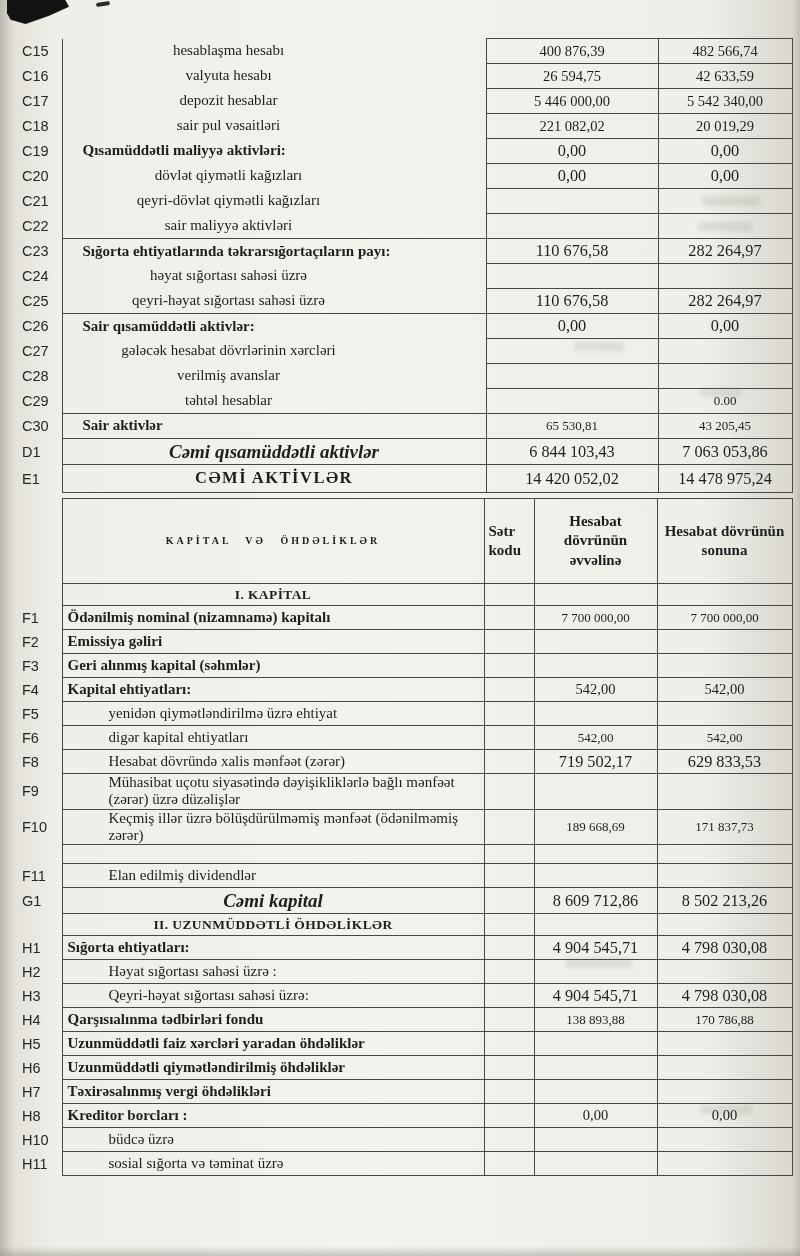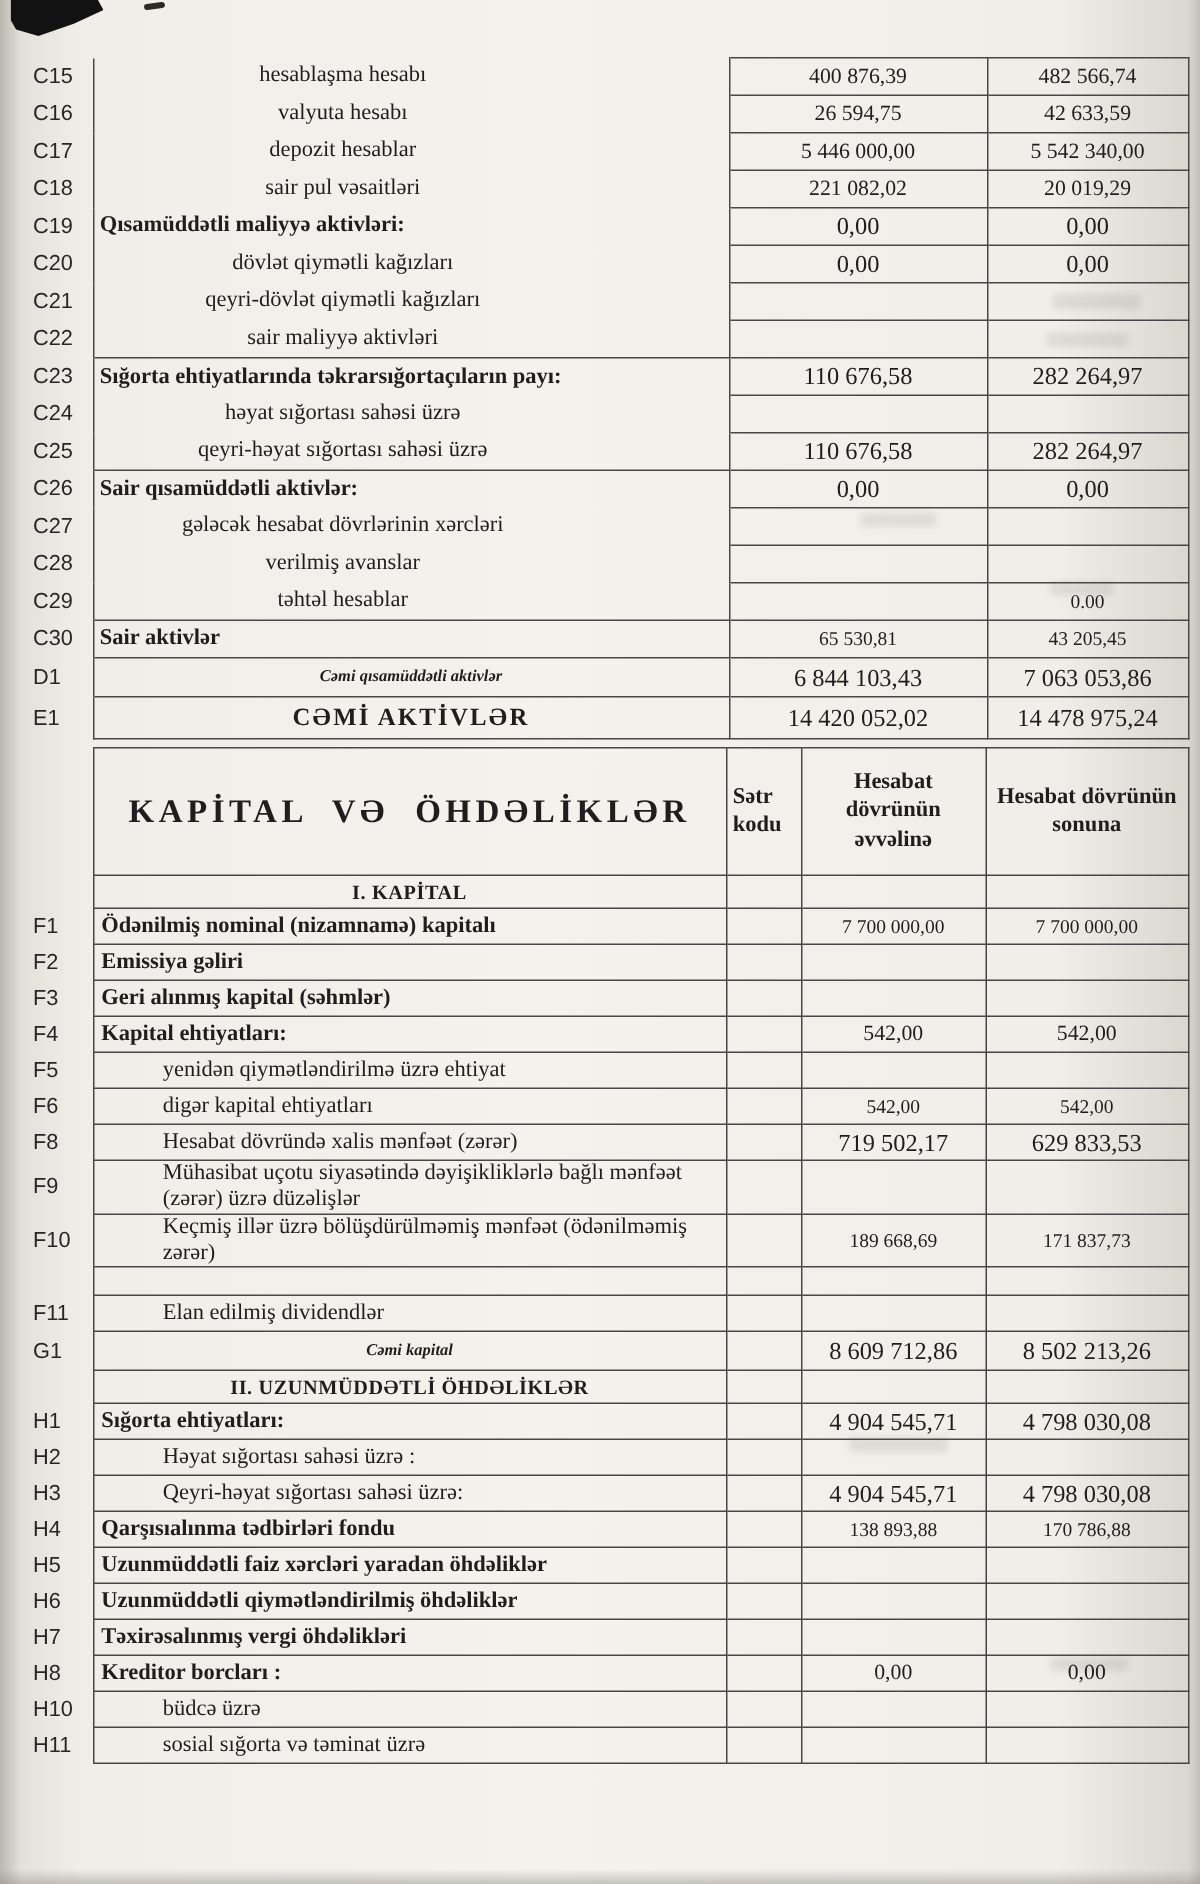--- a/index.html
+++ b/index.html
@@ -36,30 +36,30 @@
   .top td{height:24px;}
   .top .label{border-left:1.4px solid #474747;border-right:1.4px solid #474747;}
   .top .num{border:1.4px solid #474747;}
   .top tr.sep .label{border-top:1.4px solid #474747;margin-left:12px;}
   .top tbody tr:last-child .label{border-bottom:1.4px solid #474747;}
 
   
   .bottom td{height:23px;}
   .bottom .label,.bottom .setr,.bottom .num{border:1.4px solid #474747;}
   .bottom thead th{border:1.4px solid #474747;height:84px;font-weight:bold;vertical-align:middle;}
-  .bottom thead .title{font-size:22px;letter-spacing:3px;word-spacing:9px;}
+  .bottom thead .title{font-size:10px;letter-spacing:3px;word-spacing:9px;}
   .bottom thead .setr{font-size:15px;text-align:left;line-height:1.25;}
   .bottom thead .num{font-size:15px;line-height:1.3;white-space:normal;}
 
   
   .t-item .label{text-align:center;padding-right:95px;}
-  .t-category .label{font-weight:bold;padding-left:4px;}
+  .t-category .label{font-weight:bold;padding-left:20px;}
   .t-bold .label{font-weight:bold;padding-left:5px;}
   .t-sub .label{padding-left:46px;}
-  .t-total .label{text-align:center;font-weight:bold;font-style:italic;font-size:11px;}
+  .t-total .label{text-align:center;font-weight:bold;font-style:italic;font-size:19px;}
   .t-total td{height:25px;}
   .t-grand .label{text-align:center;font-weight:bold;font-size:16.5px;letter-spacing:1.5px;}
   .t-grand td{height:27px;}
   .t-section .label{text-align:center;font-weight:bold;font-size:13.5px;letter-spacing:.4px;}
   .t-section td{height:21px;}
   .t-spacer td{height:18px;}
 
   
   tr.sz-s .num{font-size:13px;}
   tr.sz-m .num{font-size:14.5px;}

